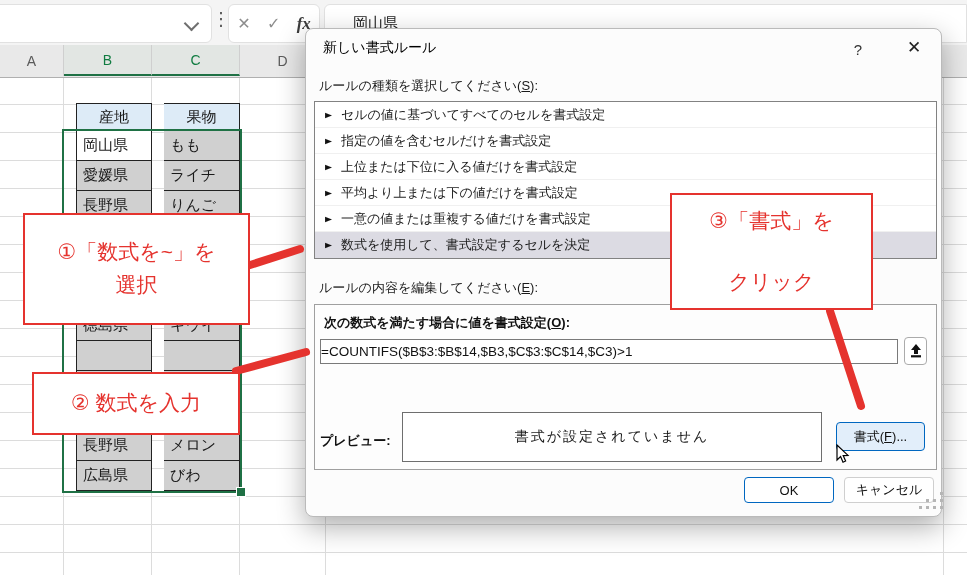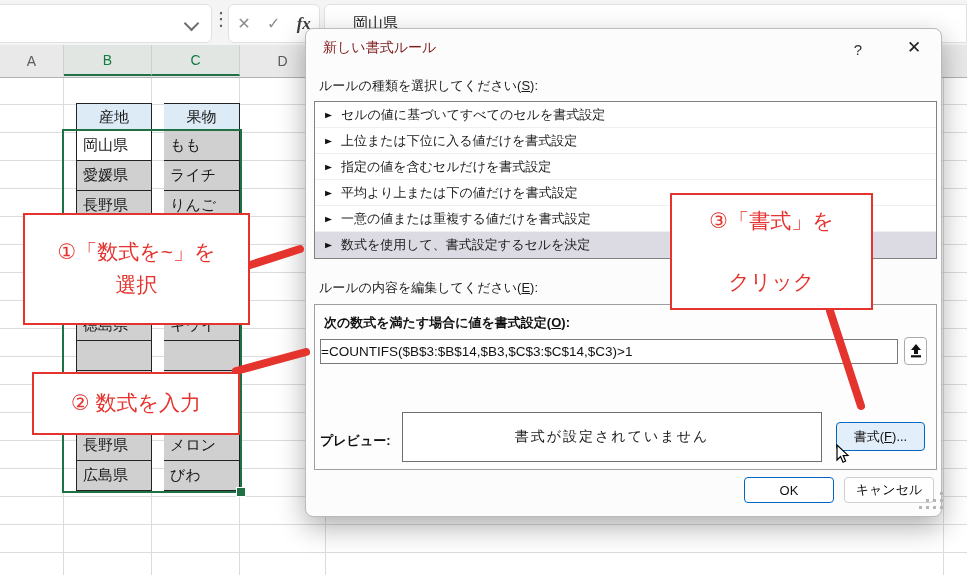--- a/index.html
+++ b/index.html
@@ -42,21 +42,21 @@
   .tc.first{border-left:1px solid #222;}
   .tc.active{background:#fff;}
   .selbox{position:absolute;left:62px;top:129px;width:180px;height:364px;border:2px solid #1f7145;
     box-sizing:border-box;z-index:3;pointer-events:none;}
   .handle{position:absolute;left:236px;top:487px;width:8px;height:8px;background:#1f7145;
     border:1px solid #fff;z-index:4;}
 
   
   .dlg{position:absolute;left:305px;top:28px;width:635px;height:487px;background:#fcfcfc;
     border:1px solid #bababa;border-radius:8px;box-shadow:0 10px 28px rgba(0,0,0,.32);z-index:10;}
-  .dlg-title{position:absolute;left:17px;top:10px;font-size:14px;color:#7f1d1d;}
+  .dlg-title{position:absolute;left:17px;top:10px;font-size:14px;color:#000000;}
   .dlg-help{position:absolute;left:540px;top:8px;width:24px;height:24px;font-size:15px;color:#333;
     display:flex;align-items:center;justify-content:center;}
   .dlg-close{position:absolute;left:592px;top:4px;width:32px;height:28px;font-size:17px;color:#222;
     display:flex;align-items:center;justify-content:center;font-weight:300;}
   .lbl{position:absolute;font-size:13px;color:#1a1a1a;}
   .lbl u, .btn u{text-decoration:underline;}
   .rulelist{position:absolute;left:8px;top:72px;width:623px;height:158px;background:#fff;
     border:1px solid #828282;box-sizing:border-box;}
   .rule-item{height:26px;display:flex;align-items:center;padding-left:9px;font-size:13px;color:#1b1b1b;
     border-bottom:1px solid #f0f0f0;box-sizing:border-box;}
@@ -192,25 +192,25 @@
 
     <div class="lbl" style="left:13px;top:48px"><span>ルールの種類を選択してください(</span><u>S</u><span>):</span></div>
 
     <div class="rulelist">
       <div class="rule-item">
           <span class="rarrow"></span>
           <span>セルの値に基づいてすべてのセルを書式設定</span>
         </div>
       <div class="rule-item">
           <span class="rarrow"></span>
+          <span>指定の値を含むセルだけを書式設定</span>
+        </div>
+      <div class="rule-item">
+          <span class="rarrow"></span>
           <span>上位または下位に入る値だけを書式設定</span>
-        </div>
-      <div class="rule-item">
-          <span class="rarrow"></span>
-          <span>指定の値を含むセルだけを書式設定</span>
         </div>
       <div class="rule-item">
           <span class="rarrow"></span>
           <span>平均より上または下の値だけを書式設定</span>
         </div>
       <div class="rule-item">
           <span class="rarrow"></span>
           <span>一意の値または重複する値だけを書式設定</span>
         </div>
       <div class="rule-item selected">

